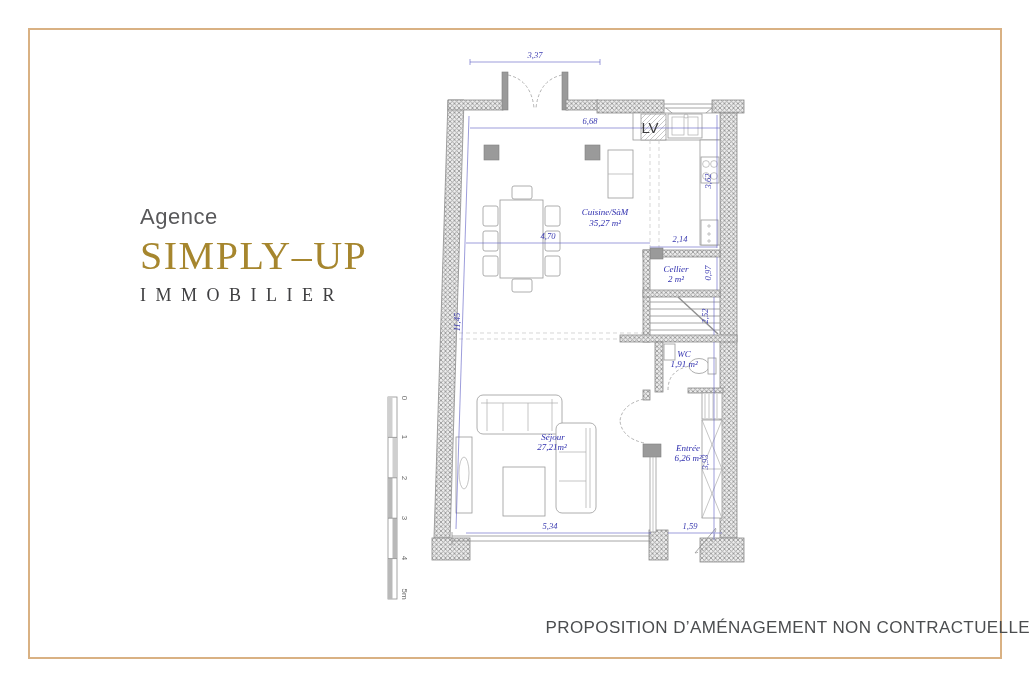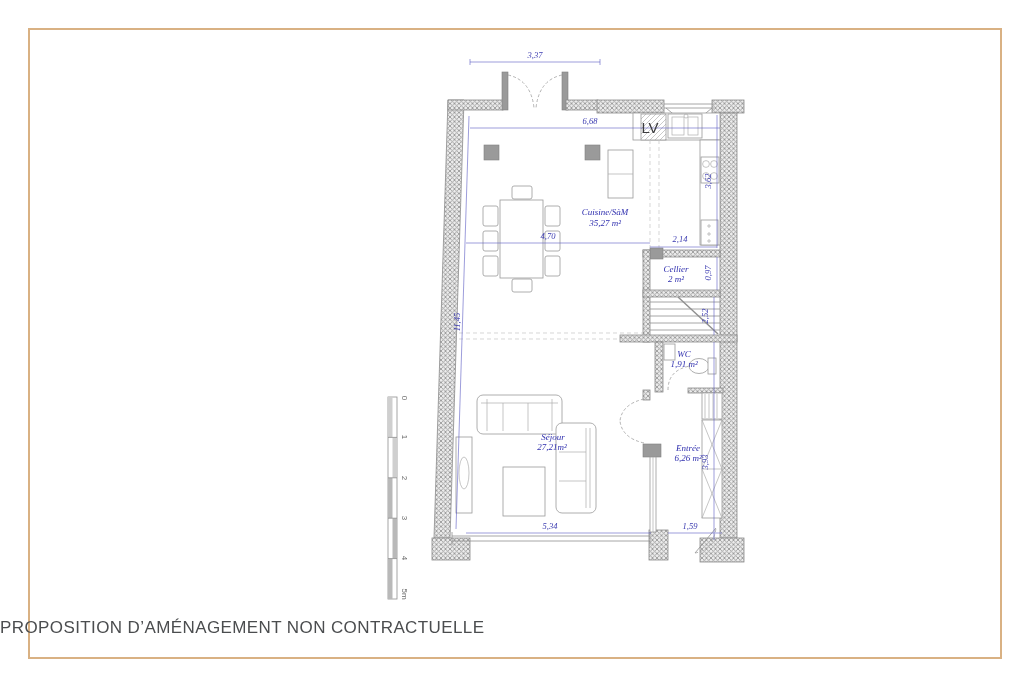--- a/index.html
+++ b/index.html
@@ -6,21 +6,21 @@
   .page{position:relative;width:1030px;height:687px;background:#ffffff;overflow:hidden;
         font-family:"Liberation Sans",sans-serif;}
   .frame{position:absolute;left:28px;top:28px;right:28px;bottom:28px;
          border:2px solid #d9b183;pointer-events:none;}
   .logo{position:absolute;left:140px;top:204px;width:260px;}
   .logo-prefix{font-size:22px;color:#58585a;letter-spacing:.5px;}
   .logo-brand{font-family:"Liberation Serif",serif;font-size:40px;color:#a6862e;
               letter-spacing:1.5px;margin-top:2px;white-space:nowrap;}
   .logo-sub{font-family:"Liberation Serif",serif;font-size:18px;color:#3f3f41;
             letter-spacing:9.5px;margin-top:6px;white-space:nowrap;}
-  .caption{position:absolute;left:0;top:618px;width:1030px;text-align:left;
+  .caption{position:absolute;left:0;top:618px;width:1030px;text-align:right;
            font-size:17px;color:#4b4d4f;letter-spacing:.4px;}
   svg text{font-family:"Liberation Serif",serif;}
   .dimt{fill:#3a3ab0;font-size:8.5px;font-style:italic;text-anchor:middle;}
   .roomt{fill:#2f2fae;font-size:9px;font-style:italic;text-anchor:middle;}
   .lvt{fill:#3c3c3e;font-size:15px;font-family:"Liberation Sans",sans-serif;text-anchor:middle;}
   .scalet{fill:#6a6a6a;font-size:8px;text-anchor:middle;font-family:"Liberation Sans",sans-serif;}
   .wall{fill:url(#hatch);stroke:#8b8b8b;stroke-width:.8;}
   .solid{fill:#9a9a9a;stroke:#7f7f7f;stroke-width:.6;}
   .fix{fill:#ffffff;stroke:#9a9a9a;stroke-width:.8;}
   .fixl{fill:none;stroke:#aeaeae;stroke-width:.7;}
@@ -28,20 +28,25 @@
   .dash{stroke:#a0a0a0;stroke-width:.8;fill:none;stroke-dasharray:3 2.2;}
   .dashl{stroke:#c4c4c4;stroke-width:.7;fill:none;stroke-dasharray:4 3;}
   .dim{stroke:#5b5bc2;stroke-width:.6;fill:none;}
 </style>
 </head>
 <body>
 
 <div class="page">
   <div class="frame"></div>
 
+  <div class="logo">
+    <div class="logo-prefix">Agence</div>
+    <div class="logo-brand">SIMPLY–UP</div>
+    <div class="logo-sub">IMMOBILIER</div>
+  </div>
 
   <svg width="1030" height="687" viewBox="0 0 1030 687" style="position:absolute;left:0;top:0;">
     <defs>
       <pattern id="hatch" width="4.5" height="4.5" patternUnits="userSpaceOnUse">
         <rect width="4.5" height="4.5" fill="#ececec"></rect>
         <path d="M0,0 L4.5,4.5 M4.5,0 L0,4.5" stroke="#9a9a9a" stroke-width="0.9"></path>
       </pattern>
       <pattern id="hatchLight" width="5" height="5" patternUnits="userSpaceOnUse">
         <rect width="5" height="5" fill="#ffffff"></rect>
         <path d="M0,5 L5,0" stroke="#bdbdbd" stroke-width="0.8"></path>

